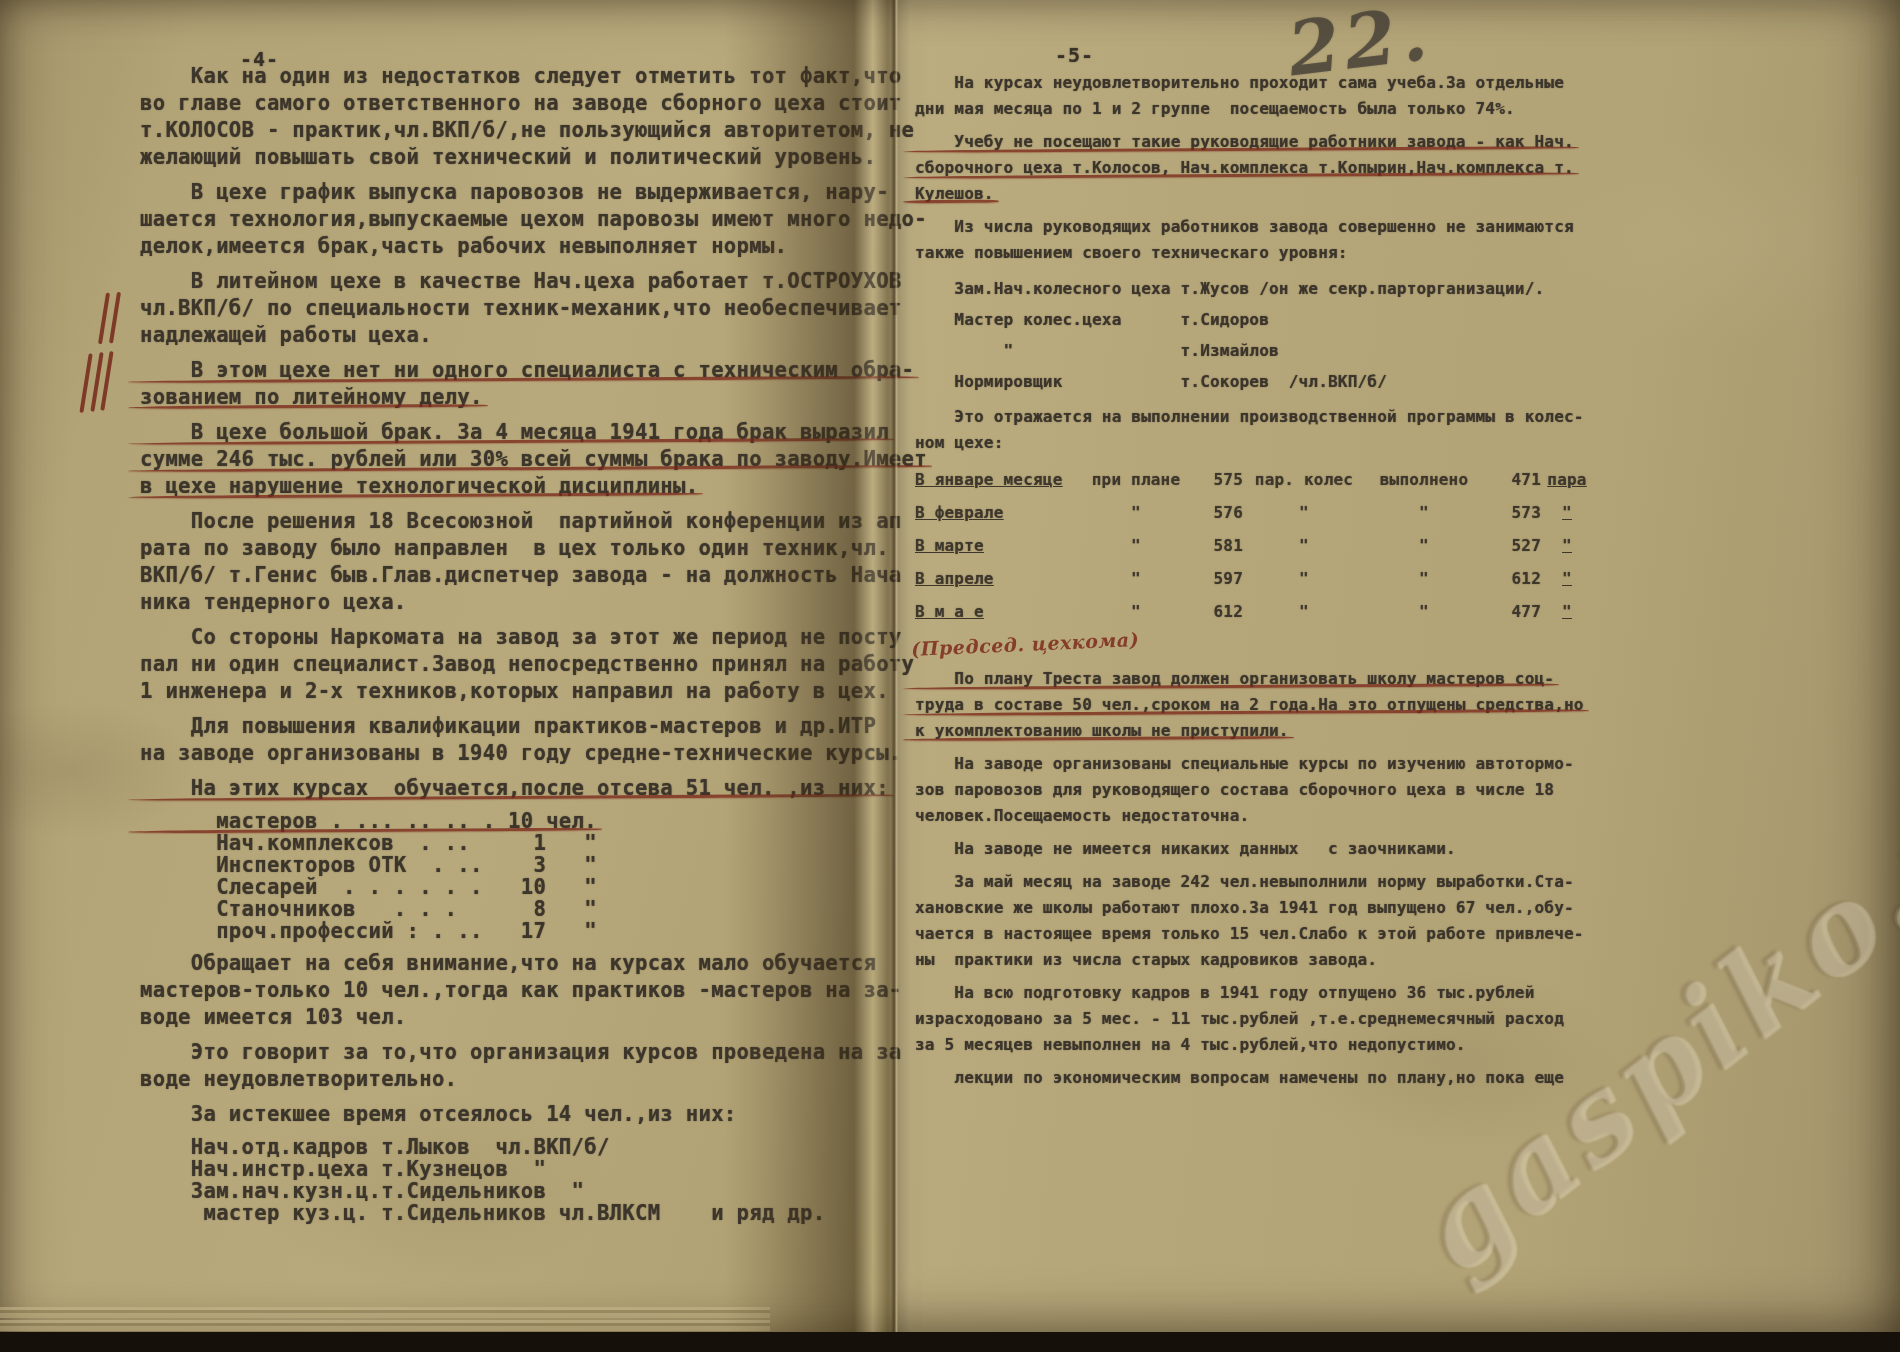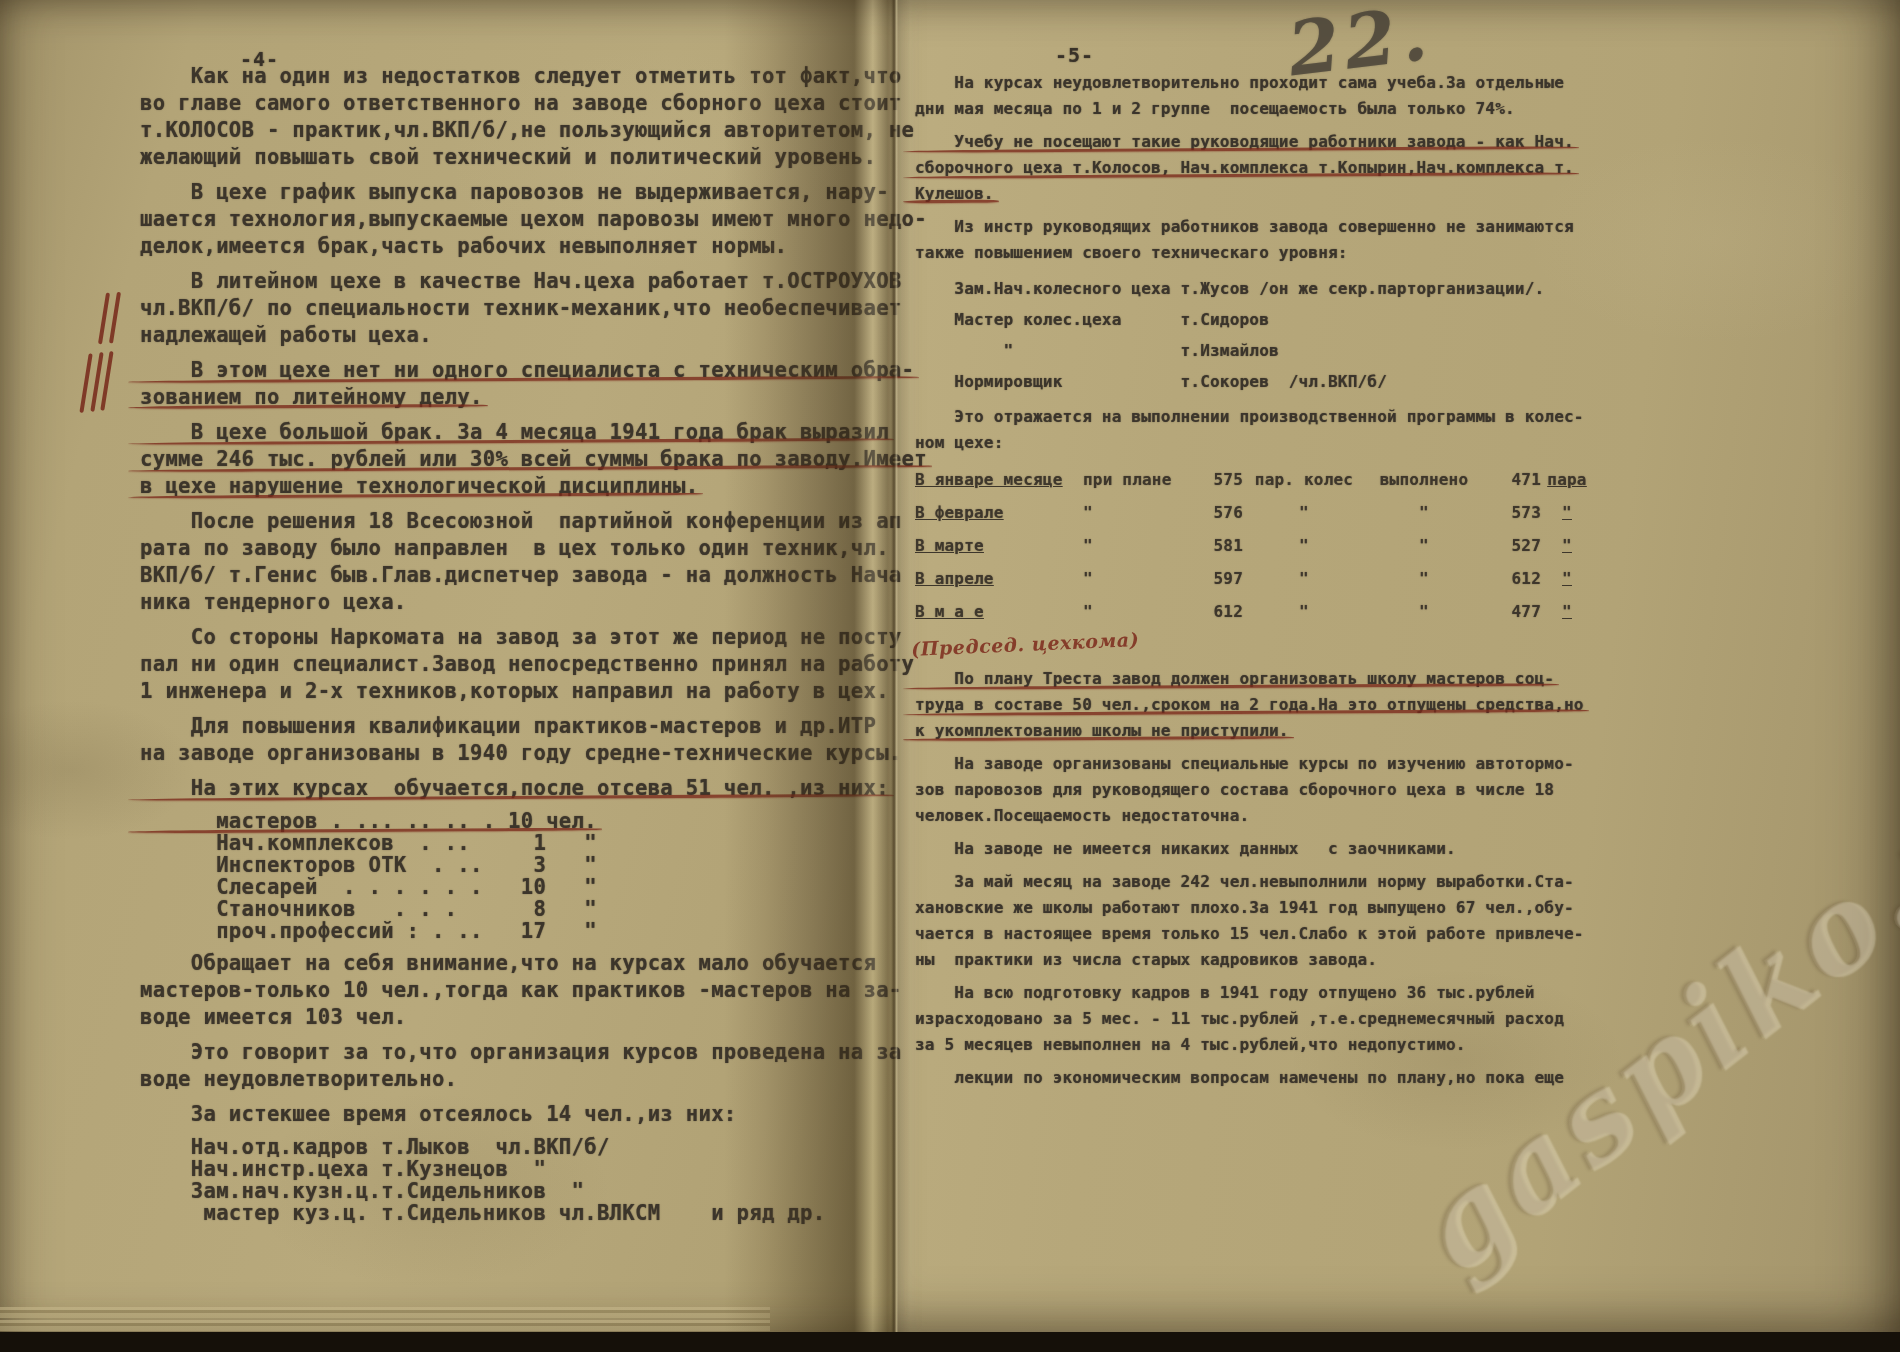--- a/index.html
+++ b/index.html
@@ -62,21 +62,21 @@
     background:rgba(122,40,26,.78);
     border-radius:60% 40% 55% 45% / 90% 80% 70% 95%;
     transform:rotate(-.35deg);box-shadow:0 1px 1px rgba(122,40,26,.25);}
 
   
   .table .trow{white-space:pre;line-height:33px;}
   .tc{display:inline-block;color:rgba(58,51,41,.9);
     font:700 16px/1 "DejaVu Sans Mono",monospace;letter-spacing:.2px;
     text-shadow:0 0 1.2px rgba(66,58,46,.8);}
   .c-month{width:168px;text-decoration:underline;}
-  .c-pre{width:106px;}
+  .c-pre{width:106px;text-align:center;}
   .c-plan{width:54px;text-align:right;}
   .c-unit{width:122px;text-align:center;}
   .c-done_label{width:118px;text-align:center;}
   .c-done{width:58px;text-align:right;}
   .c-done_unit{width:52px;text-align:center;text-decoration:underline;}
 
   
   .note{margin:-2px 0 10px 0;}
   .note .t{font:italic 700 19px/22px "DejaVu Serif",serif;color:rgba(124,42,28,.85);
     display:inline-block;transform:rotate(-2.5deg);margin-left:-4px;text-shadow:none;letter-spacing:.5px;}
@@ -196,21 +196,21 @@
         <div class="blk para">
           <div class="tl"><span class="t">    На курсах неудовлетворительно проходит сама учеба.За отдельные</span></div>
           <div class="tl"><span class="t">дни мая месяца по 1 и 2 группе  посещаемость была только 74%.</span></div>
         </div>
         <div class="blk para">
           <div class="tl"><span class="t ru">    Учебу не посещают такие руководящие работники завода - как Нач.</span></div>
           <div class="tl"><span class="t ru">сборочного цеха т.Колосов, Нач.комплекса т.Копырин,Нач.комплекса т.</span></div>
           <div class="tl"><span class="t ru">Кулешов.</span></div>
         </div>
         <div class="blk para">
-          <div class="tl"><span class="t">    Из инстр руководящих работников завода совершенно не занимаются</span></div>
+          <div class="tl"><span class="t">    Из числа руководящих работников завода совершенно не занимаются</span></div>
           <div class="tl"><span class="t">также повышением своего техническаго уровня:</span></div>
         </div>
         <div class="blk roster">
           <div class="tl"><span class="t">    Зам.Нач.колесного цеха т.Жусов /он же секр.парторганизации/.</span></div>
           <div class="tl"><span class="t">    Мастер колес.цеха      т.Сидоров</span></div>
           <div class="tl"><span class="t">         "                 т.Измайлов</span></div>
           <div class="tl"><span class="t">    Нормировщик            т.Сокорев  /чл.ВКП/б/</span></div>
         </div>
         <div class="blk para">
           <div class="tl"><span class="t">    Это отражается на выполнении производственной программы в колес-</span></div>

